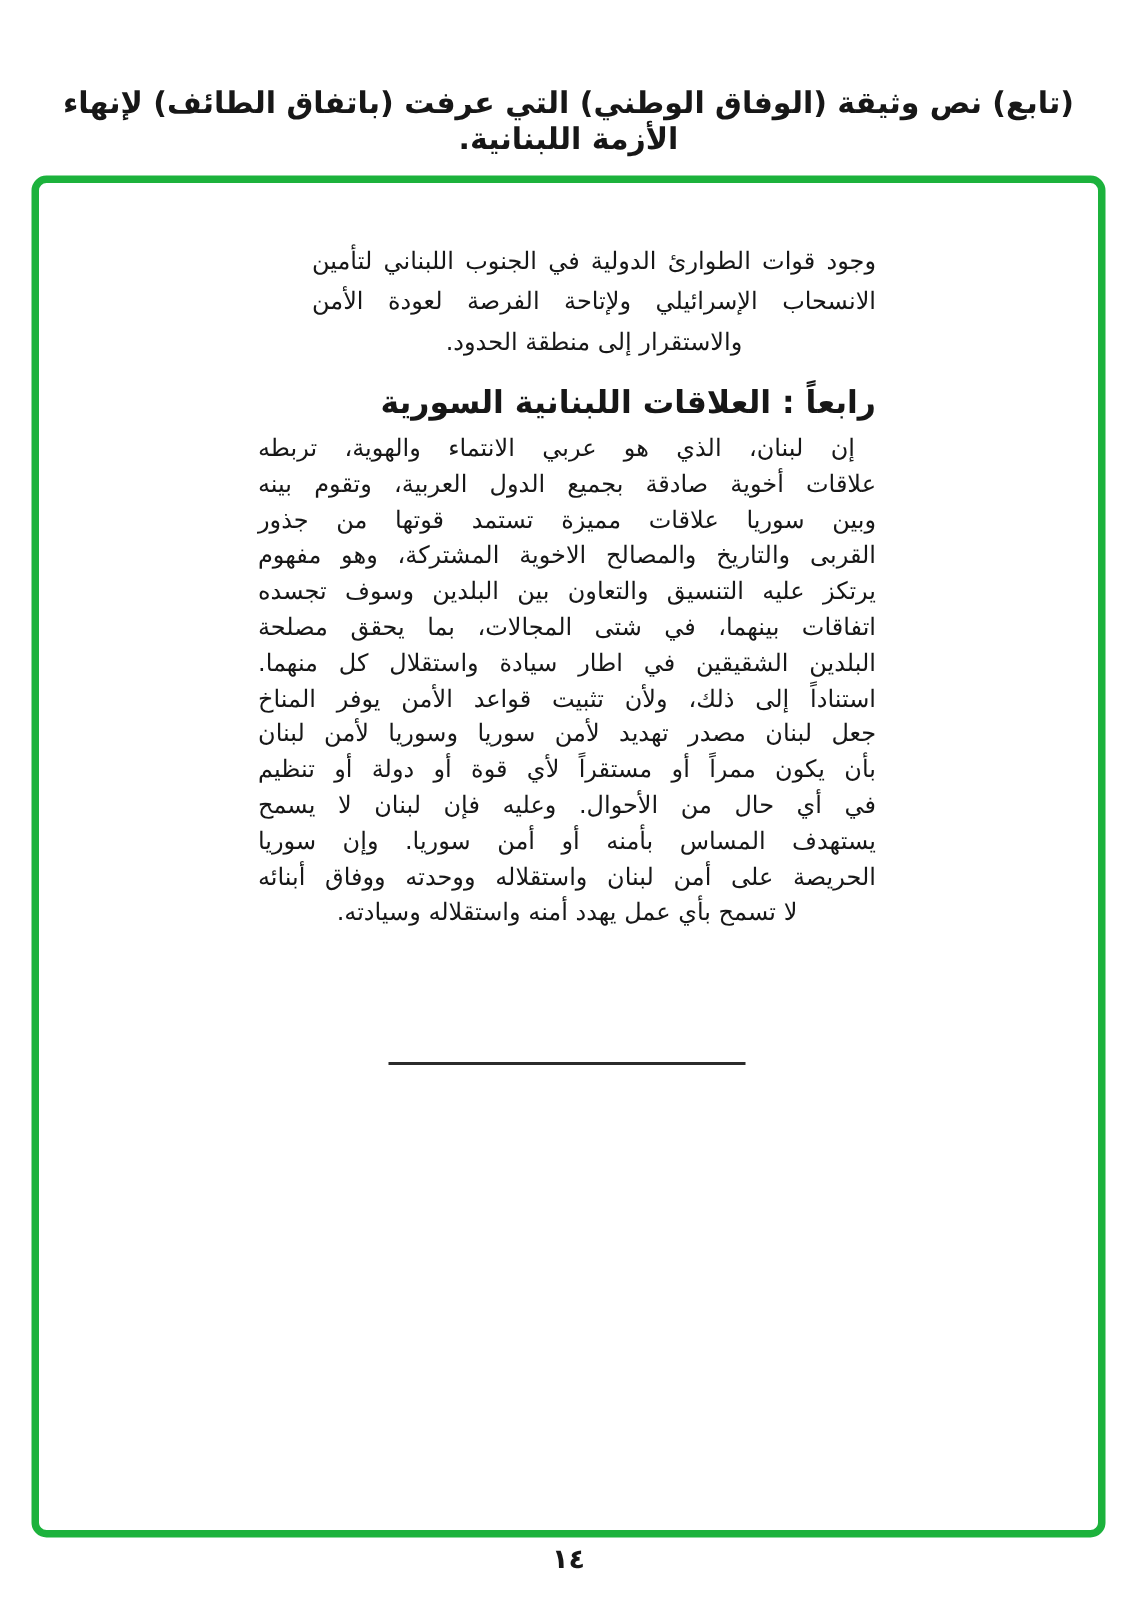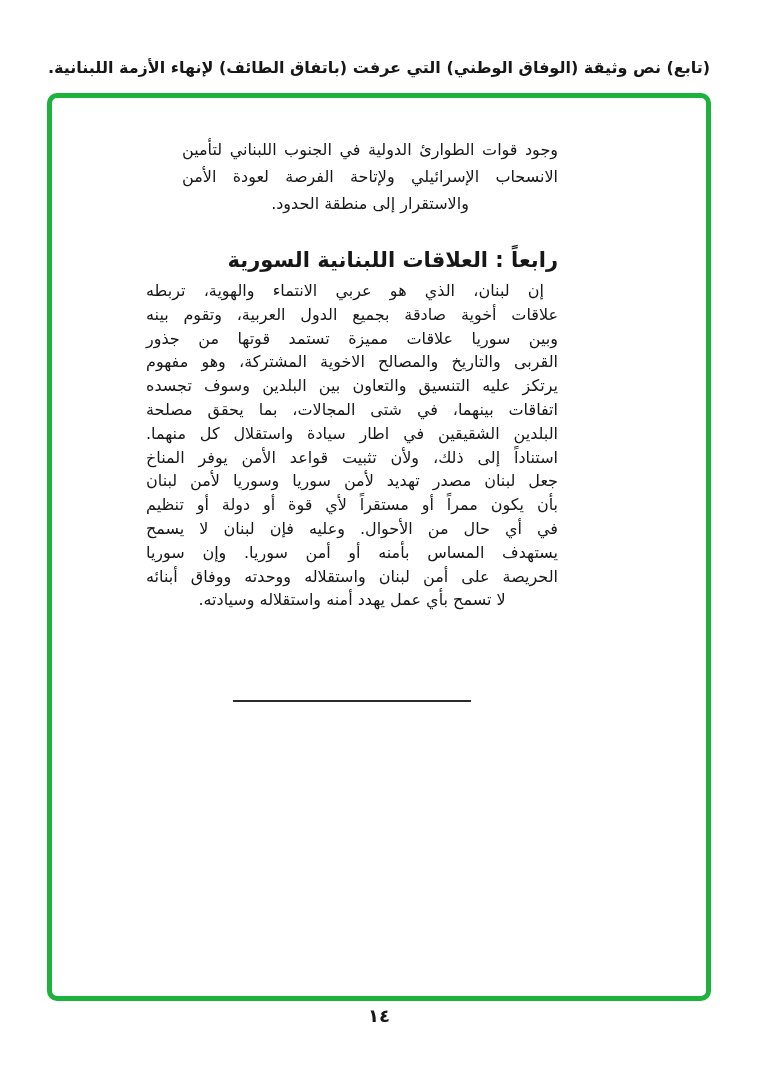--- a/index.html
+++ b/index.html
@@ -17,34 +17,34 @@
     overflow:hidden;
   }
   .page{ position:relative; width:758px; height:1078px; }
 
   
   .header{ direction:rtl; }
   .header-title{
     margin:56px 20px 0;
     text-align:center;
     font-weight:bold;
-    font-size:16px;
+    font-size:20px;
     line-height:24px;
   }
   .header-source{
     margin:6px 10px 0;
     text-align:center;
     font-weight:bold;
     font-size:11.6px;
     line-height:16px;
   }
 
   
   .frame{
-    width:664px; height:908px;
+    width:716px; height:908px;
     margin:13px auto 0;
     border:5px solid var(--frame-green);
     border-radius:10px;
     padding-top:38px;
   }
 
   
   .column{
     direction:rtl;
     width:412px;
@@ -70,21 +70,21 @@
     text-align:center;
     text-align-last:center;
   }
   .line.indent-first{
     padding-right:14px;
   }
   .section-heading{
     font-size:21px;
     font-weight:bold;
     line-height:30px;
-    margin:28px 0 2px;
+    margin:12px 0 2px;
     text-align:right;
     letter-spacing:0.5px;
   }
   .divider{
     width:238px; height:2px;
     background:var(--divider);
     margin:88px auto 0;
   }
 
   

